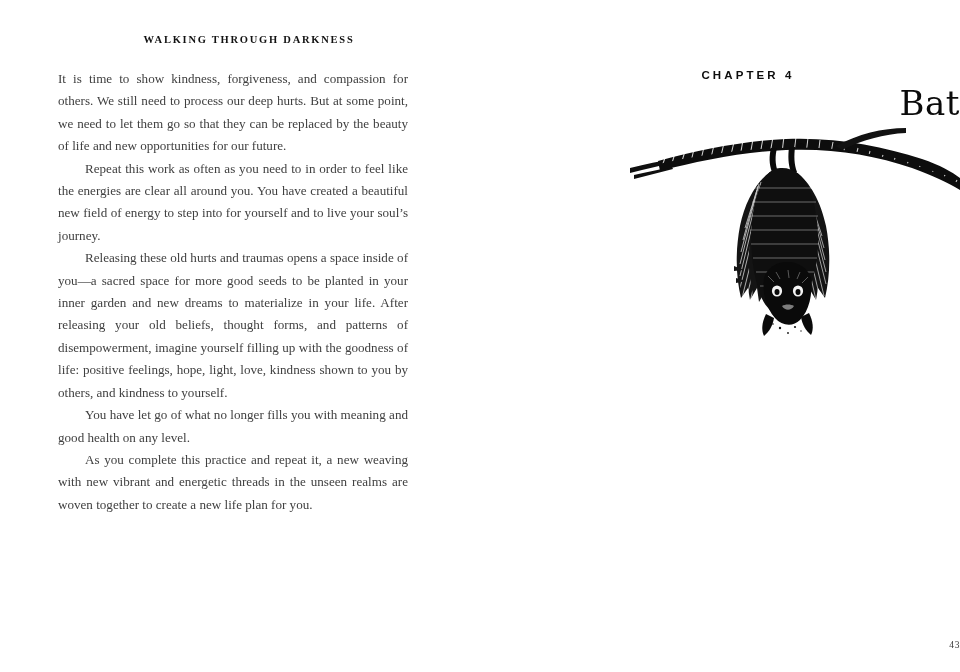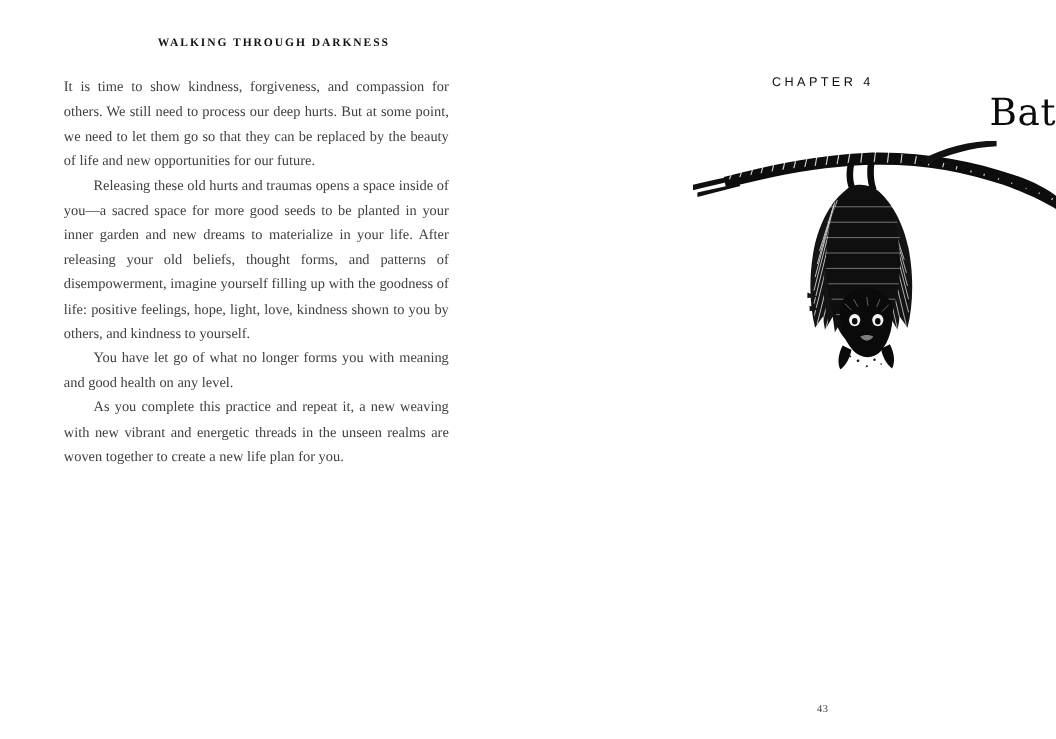--- a/index.html
+++ b/index.html
@@ -70,21 +70,21 @@
 
   
   .chapter-eyebrow {
     position: absolute;
     top: 69px;
     left: 0;
     width: 480px;
     text-align: center;
     font-family: "Liberation Sans", "DejaVu Sans", sans-serif;
     font-size: 11.5px;
-    font-weight: 400;
+    font-weight: 700;
     letter-spacing: 3.1px;
     text-transform: uppercase;
     color: #0d0d0d;
     padding-left: 56px;
     box-sizing: border-box;
   }
   .chapter-title {
     position: absolute;
     top: 86px;
     left: 0;
@@ -116,35 +116,36 @@
     position: absolute;
     bottom: 22px;
     width: 480px;
     left: 0;
     text-align: center;
     font-size: 9.5px;
     letter-spacing: 0.6px;
     color: #3a3a3a;
   }
   .folio-left  { padding-left: 18px; box-sizing: border-box; }
-  .folio-right { padding-left: 56px; box-sizing: border-box; }
+  .folio-right { padding-left: 56px; box-sizing: border-box; text-align: right; }
 </style>
 </head>
 <body>
 
 <div class="spread">
 
   <div class="page page-left">
 
     <div class="running-head">Walking Through Darkness</div>
 
     <div class="text-column">
       <p class="para">It is time to show kindness, forgiveness, and compassion for others. We still need to process our deep hurts. But at some point, we need to let them go so that they can be replaced by the beauty of life and new opportunities for our future.</p>
+      <p class="para">Repeat this work as often as you need to in order to feel like the energies are clear all around you. You have created a beautiful new field of energy to step into for yourself and to live your soul’s journey.</p>
       <p class="para">Releasing these old hurts and traumas opens a space inside of you—a sacred space for more good seeds to be planted in your inner garden and new dreams to materialize in your life. After releasing your old beliefs, thought forms, and patterns of disempowerment, imagine yourself filling up with the goodness of life: positive feelings, hope, light, love, kindness shown to you by others, and kindness to yourself.</p>
-      <p class="para">You have let go of what no longer forms you with meaning and good health on any level.</p>
+      <p class="para">You have let go of what no longer fills you with meaning and good health on any level.</p>
       <p class="para">As you complete this practice and repeat it, a new weaving with new vibrant and energetic threads in the unseen realms are woven together to create a new life plan for you.</p>
     </div>
 
   </div>
 
   <div class="page page-right">
 
     <div class="chapter-eyebrow">CHAPTER 4</div>
 
     <div class="chapter-title">Bat</div>

